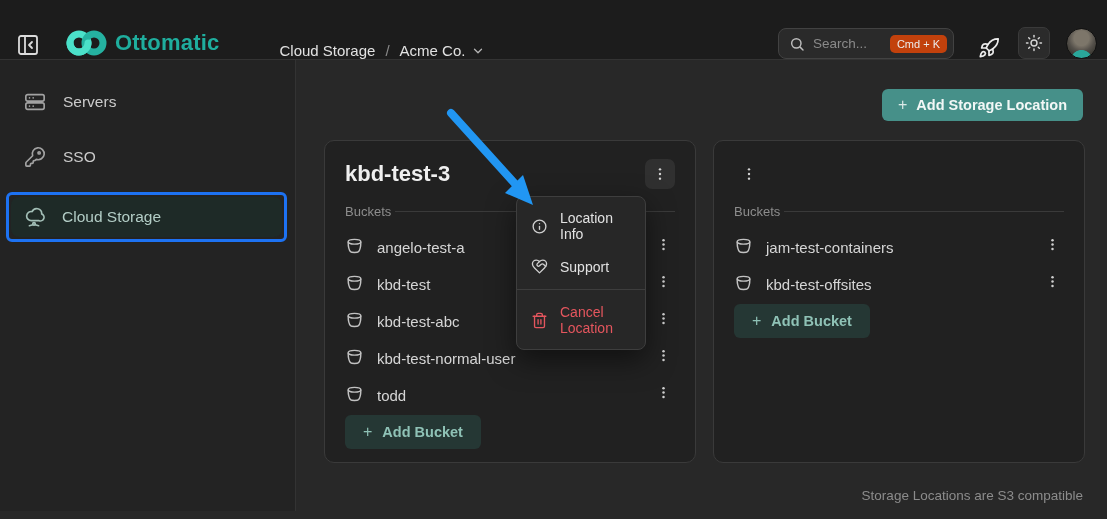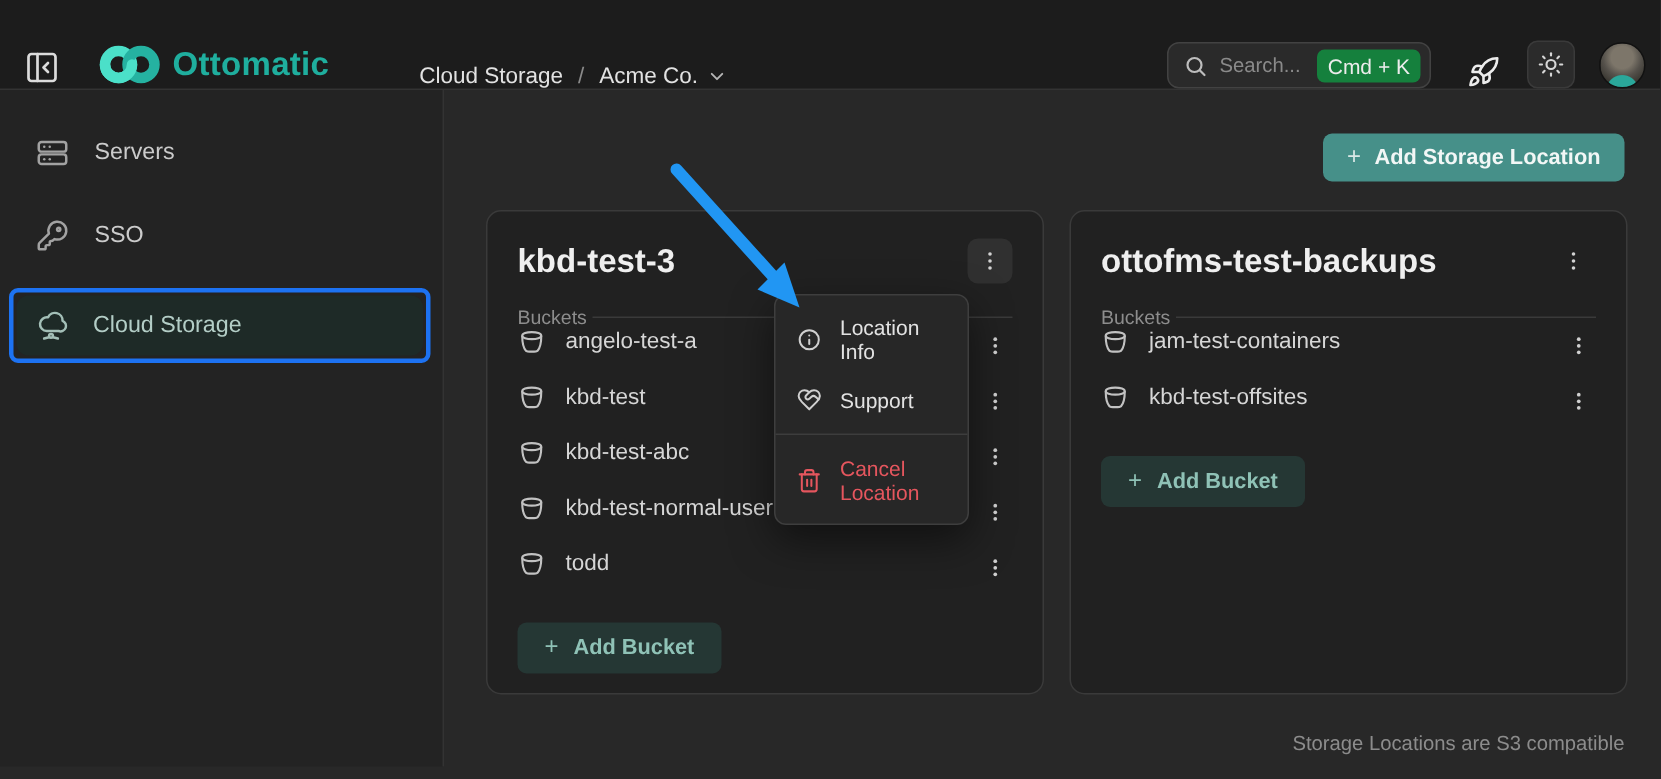--- a/index.html
+++ b/index.html
@@ -33,22 +33,22 @@
     width:176px; height:31px; background:#2a2a2a;
     border:1px solid #424242; border-radius:8px; padding:0 6px 0 10px;
   }
   .searchbox svg { color:#bdbdbd; flex:none; }
   .searchbox input {
     flex:1; min-width:0; background:transparent; border:none; outline:none;
     color:#ddd; font-size:13.5px; font-family:"Liberation Sans", sans-serif;
   }
   .searchbox input::placeholder { color:#8a8a8a; }
   .kbd-badge {
-    background:#15803d; border-radius:5px; padding:3px 7px;
-    font-size:14px; color:#ececec; white-space:nowrap; flex:none;
+    background:#c2410c; border-radius:5px; padding:3px 7px;
+    font-size:11px; color:#ececec; white-space:nowrap; flex:none;
   }
   .rocket-btn { margin-left:24px; color:#ececec; cursor:pointer; }
   .theme-btn {
     margin-left:18px; width:32px; height:32px; border-radius:7px;
     background:#2b2b2b; border:1px solid #3a3a3a; color:#d6d6d6;
     display:flex; align-items:center; justify-content:center; cursor:pointer;
   }
   .avatar {
     margin-left:16px; width:31px; height:31px; border-radius:50%;
     background:
@@ -93,21 +93,21 @@
   .card-header { display:flex; align-items:center; justify-content:space-between; }
   .card-title { font-size:22px; font-weight:700; color:#efefef; }
   .kebab-btn {
     width:30px; height:30px; border-radius:7px; color:#d2d2d2;
     display:flex; align-items:center; justify-content:center; cursor:pointer;
   }
   .kebab-btn.active { background:#303030; }
   .section-row { display:flex; align-items:center; gap:4px; margin-top:15px; }
   .section-label { color:#8d8d8d; font-size:13px; }
   .section-line { flex:1; height:1px; background:#3a3a3a; }
-  .bucket-row { display:flex; align-items:flex-start; gap:13px; height:37px; font-size:15px; color:#d6d6d6; }
+  .bucket-row { display:flex; align-items:flex-end; gap:13px; height:37px; font-size:15px; color:#d6d6d6; }
   .bucket-row .icon { color:#c2c2c2; }
   .bucket-kebab { margin-left:auto; color:#d0d0d0; cursor:pointer; padding:4px; }
   .add-bucket-btn {
     margin-top:11px; display:inline-flex; align-items:center; gap:10px;
     background:#253734; color:#8fc2b6; font-size:14.5px; font-weight:700;
     padding:9px 18px; border-radius:6px; cursor:pointer;
   }
   .plus-glyph { font-size:16px; font-weight:400; line-height:1; }
   .add-location-btn .plus-glyph { color:#d9e8e6; }
   .footer-note {
@@ -351,21 +351,20 @@
       </div>
 
       <div class="add-bucket-btn">
         <span class="plus-glyph">+</span>
         <span>Add Bucket</span>
       </div>
     </div>
 
     <div class="card">
       <div class="card-header">
-        <span class="card-title">ottofms-test-backups</span>
         <span class="kebab-btn">
           <svg width="16" height="16" viewBox="0 0 24 24" fill="currentColor">
               <circle cx="12" cy="5" r="1.8"></circle>
               <circle cx="12" cy="12" r="1.8"></circle>
               <circle cx="12" cy="19" r="1.8"></circle>
             </svg>
         </span>
       </div>
       <div class="section-row">
         <span class="section-label">Buckets</span>

